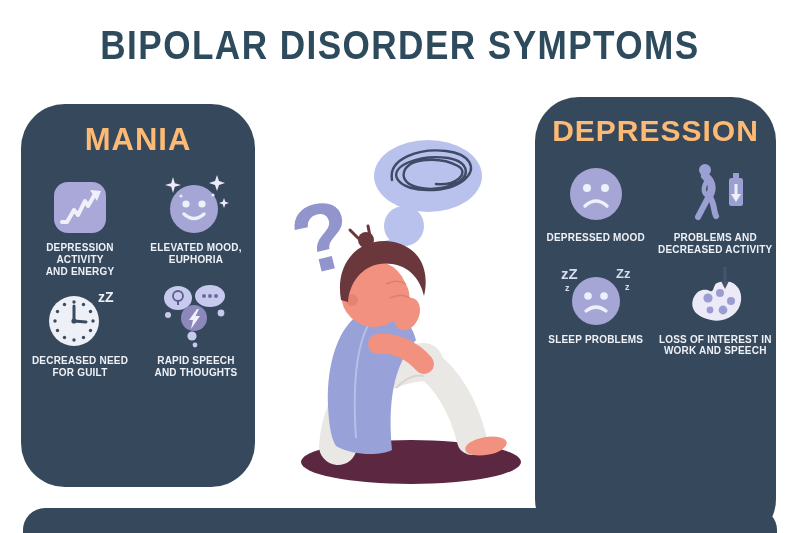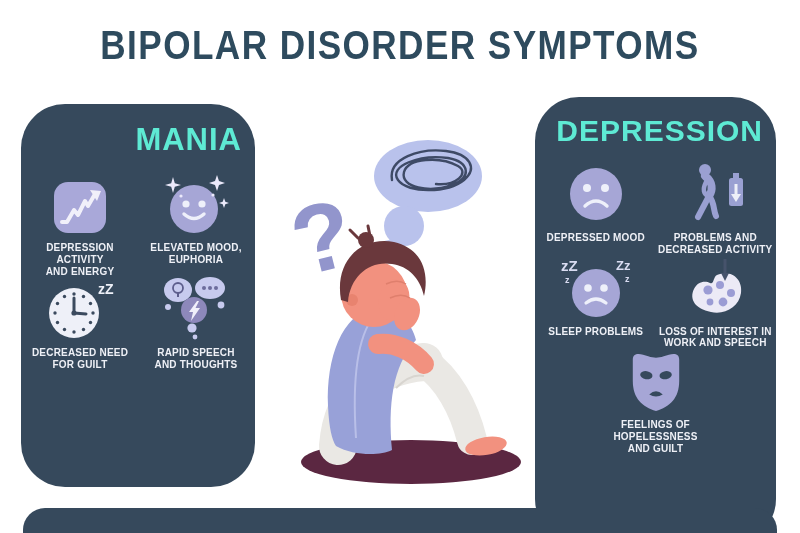--- a/index.html
+++ b/index.html
@@ -14,28 +14,28 @@
     letter-spacing:1.5px;
     transform:scale(0.95,1.12);transform-origin:center top;
   }
   .panel{
     position:absolute;background:#36495c;border-radius:44px;
     box-sizing:border-box;
   }
   .panel.mania{left:21px;top:104px;width:234px;height:383px;}
   .panel.depression{left:535px;top:97px;width:241px;height:446px;}
   .panel h2{
-    margin:13px;text-align:right;color:#5eead4;font-weight:bold;
+    margin:0;text-align:center;color:#fdba74;font-weight:bold;
     letter-spacing:1px;
   }
   .panel.mania h2{margin-top:18px;font-size:31px;}
   .panel.depression h2{margin-top:17px;font-size:30px;}
   .grid{
     display:grid;grid-template-columns:1fr 1fr;
-    margin-top:15px;row-gap:1px;padding:0 1px;
+    margin-top:15px;row-gap:9px;padding:0 1px;
   }
   .item{display:flex;flex-direction:column;align-items:center;}
   .item.span2{grid-column:1 / span 2;}
   .icon-box{height:62px;display:flex;align-items:flex-end;justify-content:center;margin-bottom:7px;}
   .label{
     font-size:10px;font-weight:bold;color:#eef0f6;text-align:center;
     white-space:pre-line;line-height:1.18;letter-spacing:0.2px;
   }
   .center-art{position:absolute;left:278px;top:138px;width:262px;height:366px;}
   .banner{
@@ -198,33 +198,20 @@
           <g>
             <line x1="42" y1="2" x2="42" y2="18" stroke="#46536b" stroke-width="3"></line>
             <polygon points="38,16 46,16 42,24" fill="#46536b"></polygon>
           </g>
         </svg>
       </div>
       <div class="label">LOSS OF INTEREST IN
 WORK AND SPEECH</div>
     </div>
 
-    <div class="item span2">
-      <div class="icon-box">
-        <svg width="58" height="62" viewBox="0 0 60 64">
-          <path d="M6,10 C6,2 14,3.5 22,6.5 C28,8.5 32,8.5 38,6.5 C46,3.5 54,2 54,10 L54,32 C54,50 44,59 30,63 C16,59 6,50 6,32 Z" fill="#a6a6d6"></path>
-          <ellipse cx="20" cy="26" rx="6.4" ry="4.2" fill="#36495c" transform="rotate(9 20 26)"></ellipse>
-          <ellipse cx="40" cy="26" rx="6.4" ry="4.2" fill="#36495c" transform="rotate(-9 40 26)"></ellipse>
-          <path d="M23,46 Q30,39 37,46 Q30,50 23,46 Z" fill="#36495c"></path>
-        </svg>
-      </div>
-      <div class="label">FEELINGS OF
-HOPELESSNESS
-AND GUILT</div>
-    </div>
 
   </div>
 </section>
 
 <svg class="center-art" viewBox="0 0 262 366">
   <g>
     <ellipse cx="150" cy="38" rx="54" ry="36" fill="#b9c2ec"></ellipse>
     <circle cx="126" cy="88" r="20" fill="#b9c2ec"></circle>
     <circle cx="111" cy="112" r="10" fill="#b9c2ec"></circle>
     <path d="M114,42 C110,20 142,10 168,13 C192,16 200,30 186,42 C170,55 130,56 120,42 C110,28 142,16 170,20 C192,24 194,40 174,47 C152,55 122,50 126,34 C130,20 162,18 180,28 C192,35 178,48 158,46" stroke="#3e4a66" stroke-width="2.4" fill="none" stroke-linecap="round"></path>

